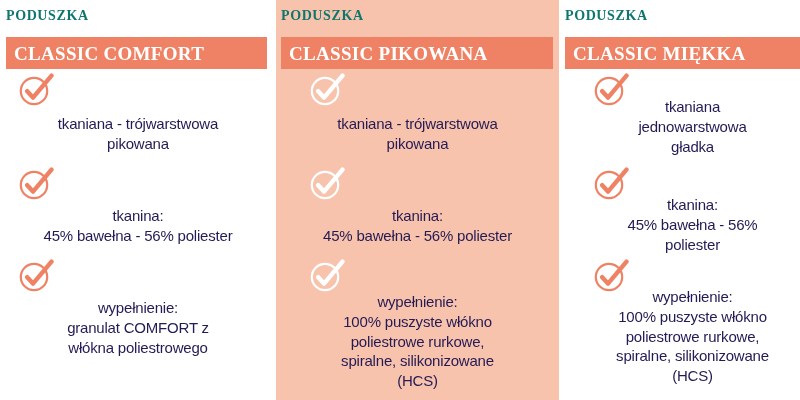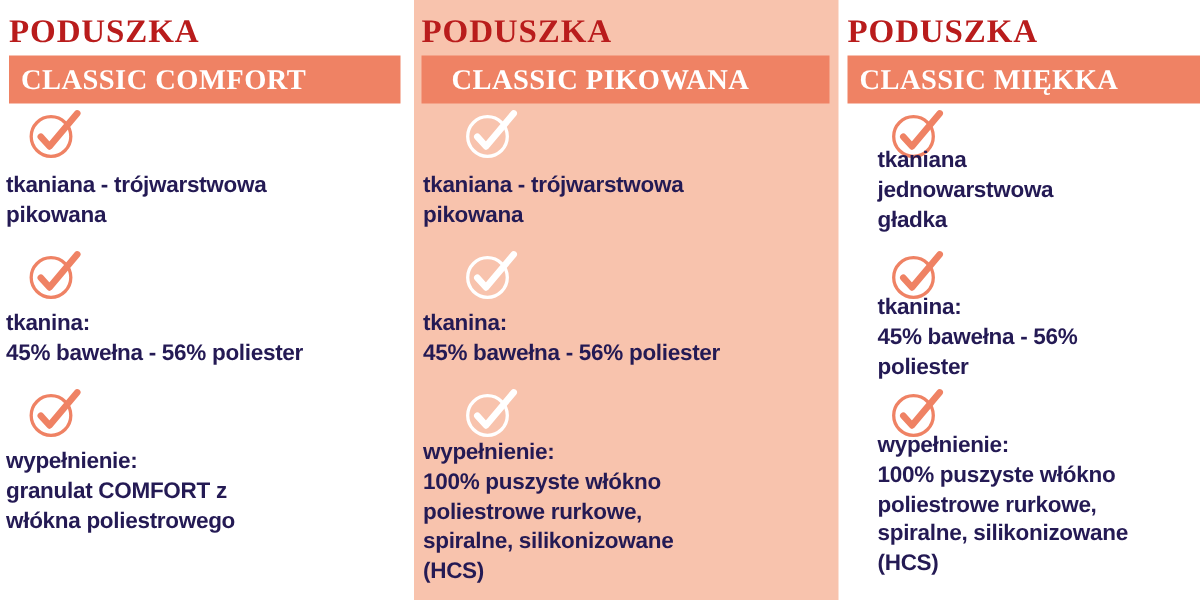--- a/index.html
+++ b/index.html
@@ -45,40 +45,40 @@
   .col-1 { width: 276px; }
   .col-2 { width: 283px; }
   .col-3 { width: 241px; }
 
   
   .kicker {
     position: absolute;
     top: 8px;
     font-family: "Liberation Serif", serif;
     font-weight: bold;
-    font-size: 22px;
+    font-size: 14px;
     letter-spacing: 0.6px;
-    color: #b91c1c;
+    color: #0f766e;
     white-space: nowrap;
   }
   .col-1 .kicker { left: 6px; }
   .col-2 .kicker { left: 5px; }
   .col-3 .kicker { left: 6px; }
 
   .band {
     position: absolute;
     top: 37px;
     height: 32px;
     background: #ef8264;
     display: flex;
     align-items: center;
     box-sizing: border-box;
   }
   .col-1 .band { left: 6px;  right: 9px; padding-left: 8px; }
-  .col-2 .band { left: 5px;  right: 6px; padding-left: 20px; background: #ef8264; }
+  .col-2 .band { left: 5px;  right: 6px; padding-left: 8px; background: #ef8264; }
   .col-3 .band { left: 6px;  right: 0px; padding-left: 8px; }
 
   .band-title {
     font-family: "Liberation Serif", serif;
     font-weight: bold;
     font-size: 19px;
     color: #ffffff;
     letter-spacing: 0.3px;
     white-space: nowrap;
     line-height: 1;
@@ -105,24 +105,24 @@
   .col-1 .check-wrap { left: 18px; }
   .col-2 .check-wrap { left: 33px; }
   .col-3 .check-wrap { left: 34px; }
 
   .check-wrap svg { display: block; width: 36px; height: 34px; }
 
   .feat-text {
     position: absolute;
     left: 0;
     right: 0;
-    text-align: left;
+    text-align: center;
     color: #241a54;
     font-family: "Liberation Sans", sans-serif;
-    font-weight: bold;
+    font-weight: normal;
     font-size: 15px;
     line-height: 1.32;
     letter-spacing: -0.2px;
     white-space: pre-line;
   }
   .col-3 .feat-text { padding-left: 26px; }
   .col-2 .feat-text { padding: 0 6px; }
   .col-1 .feat-text { padding: 0 4px; }
 
   

